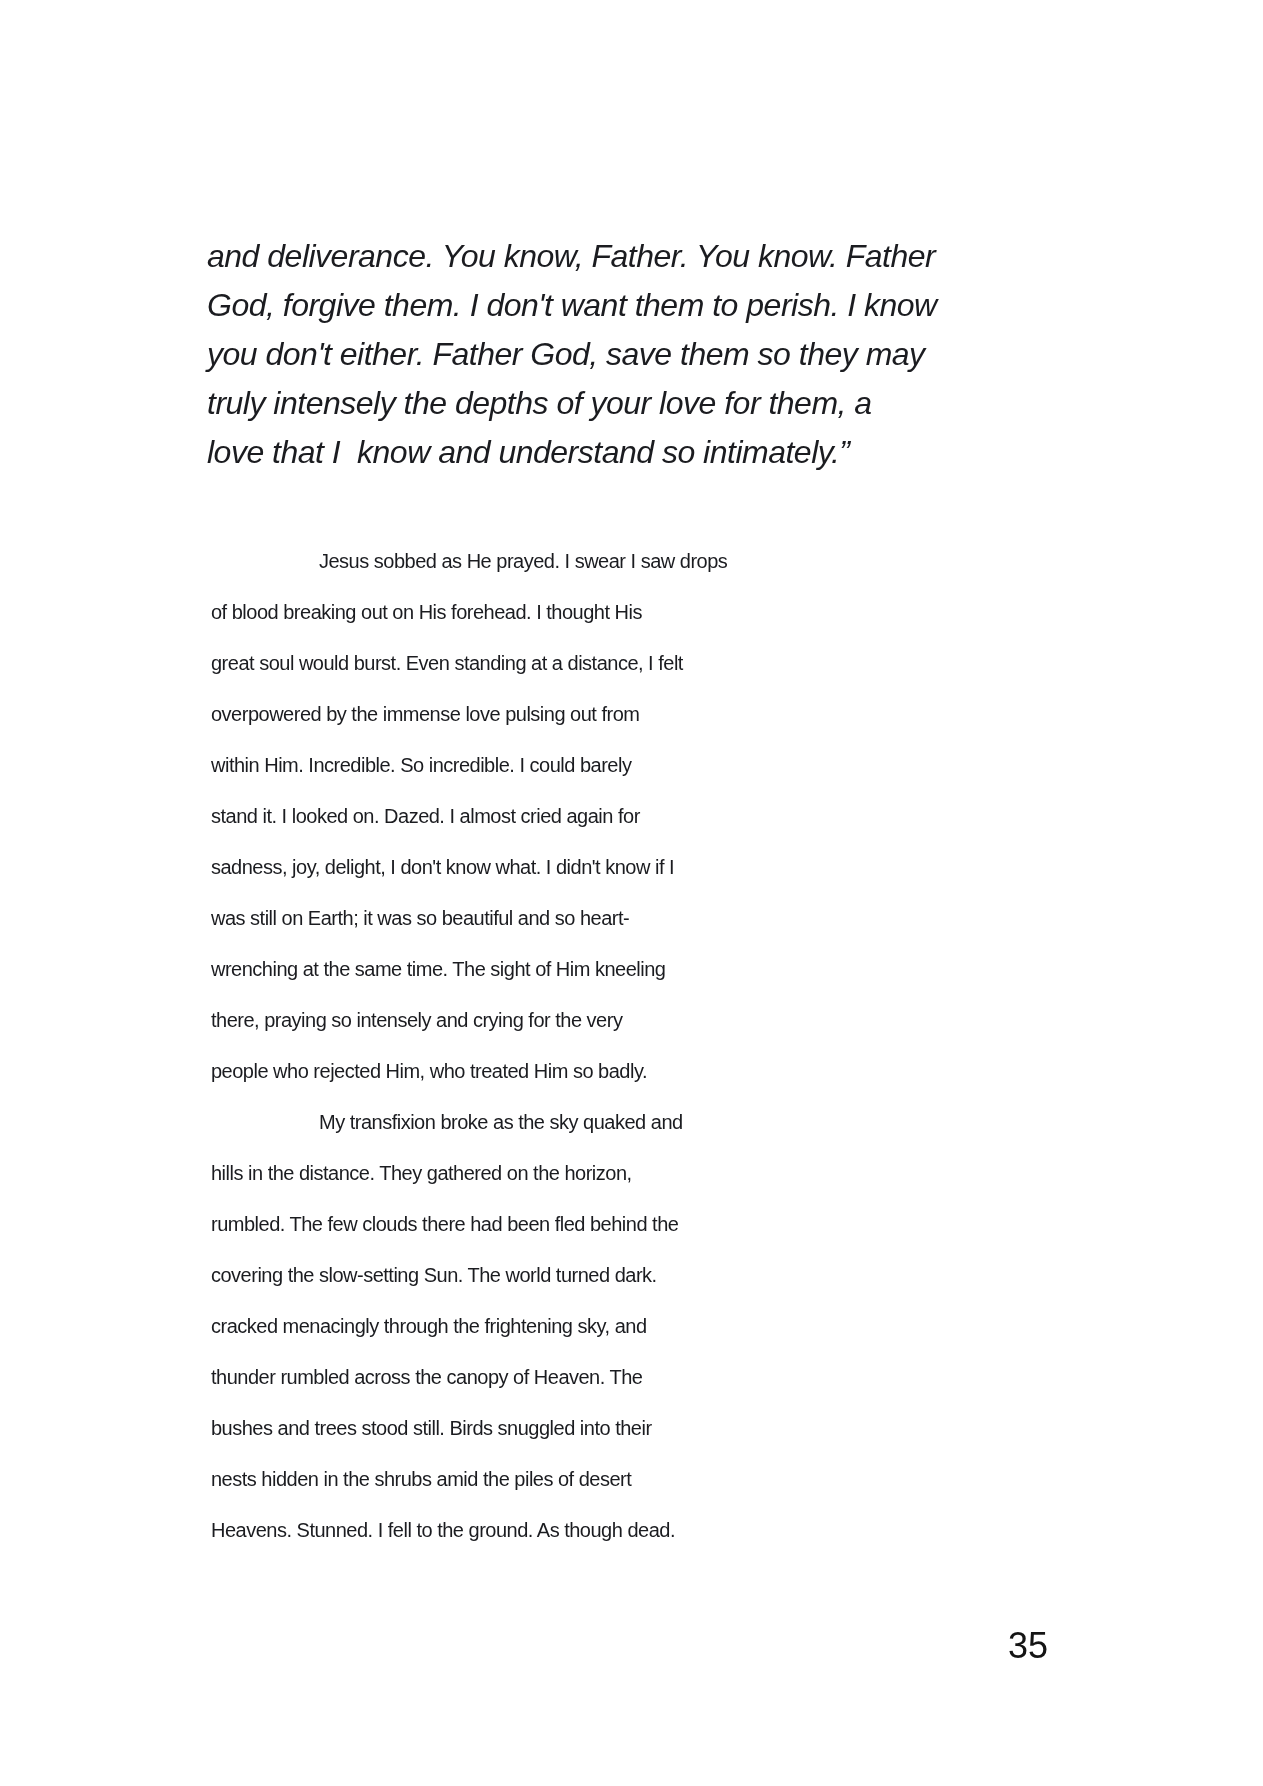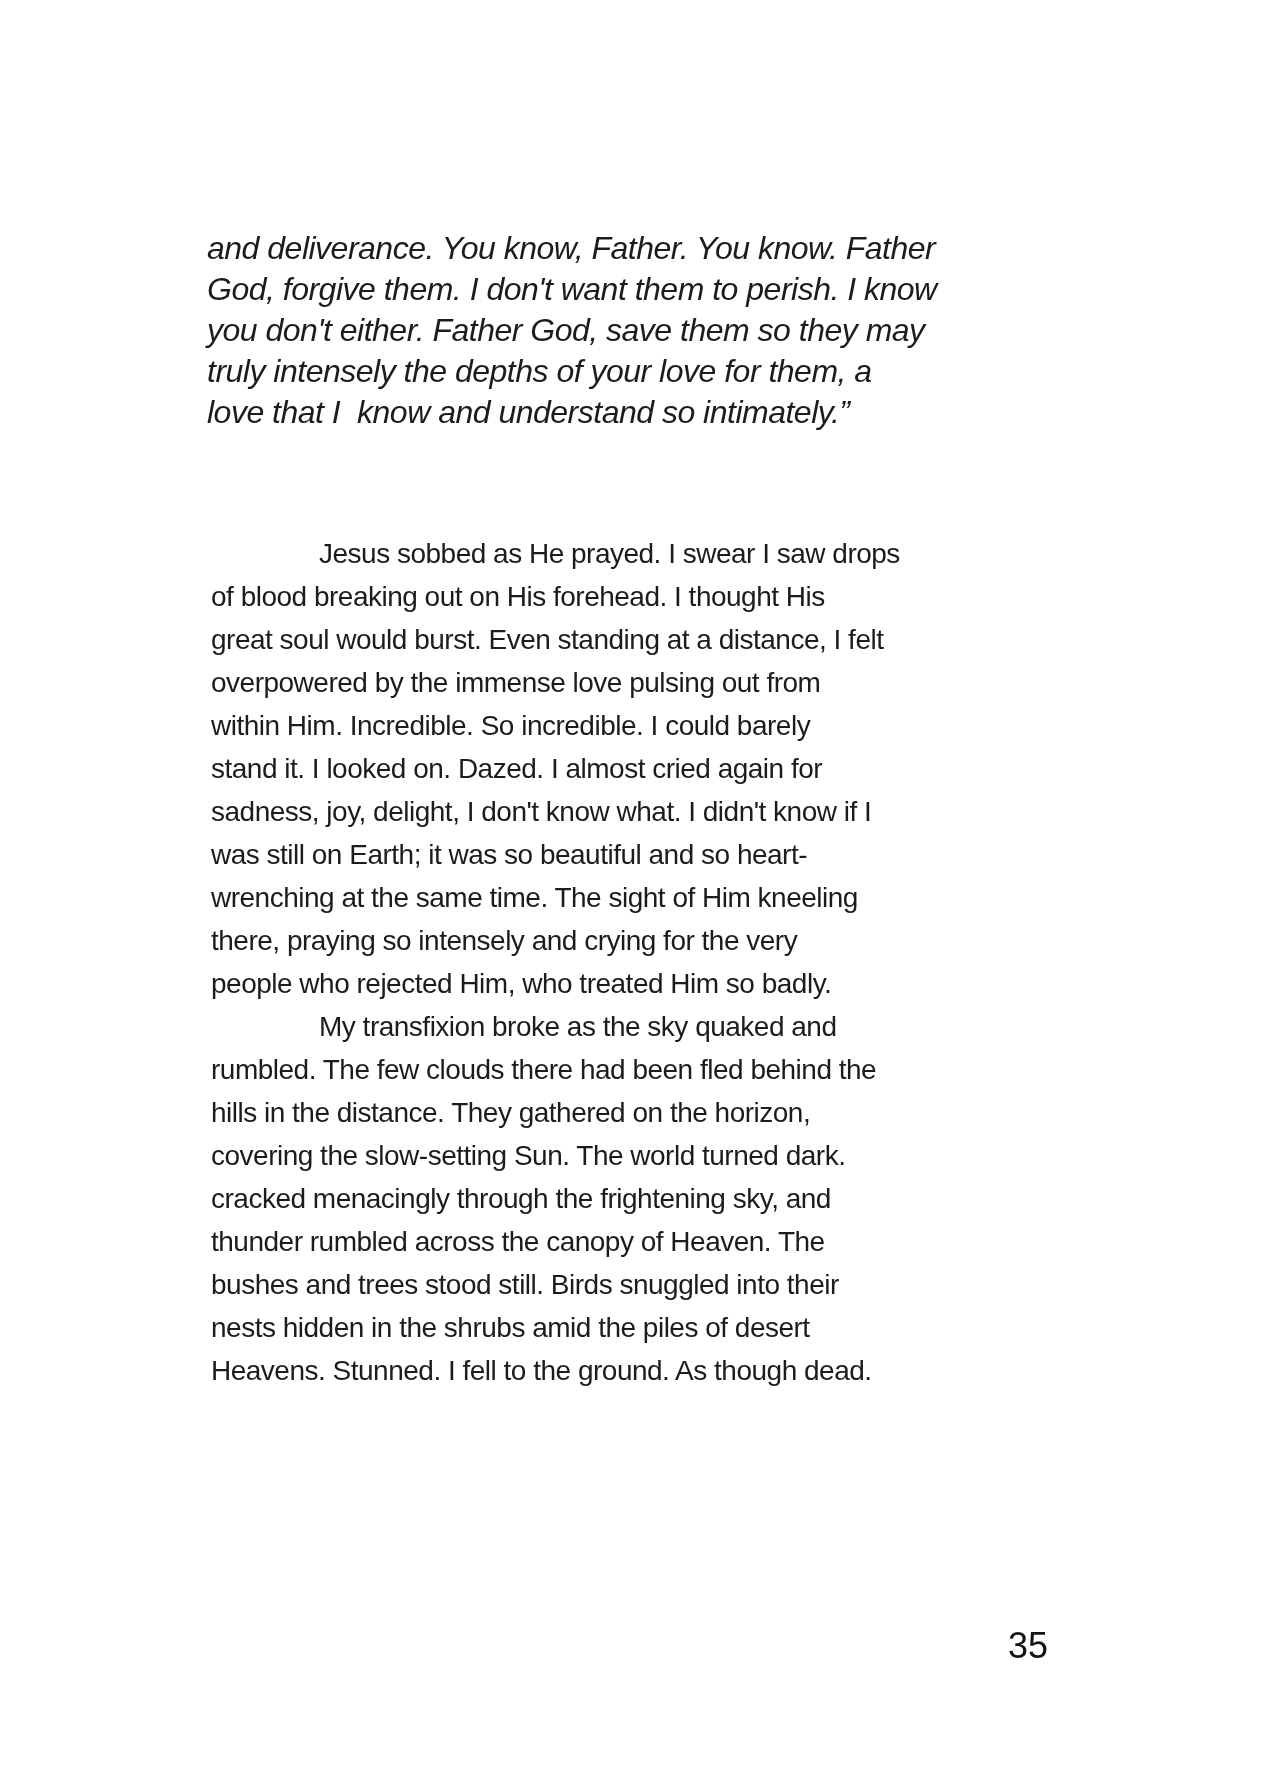--- a/index.html
+++ b/index.html
@@ -24,26 +24,27 @@
     font-size: 32px;
     font-style: italic;
     line-height: 41px;
     letter-spacing: -0.5px;
   }
   .body-block {
     position: absolute;
     left: 211px;
     top: 532px;
     width: 920px;
-    font-size: 28px;
+    font-size: 20px;
     line-height: 43px;
     letter-spacing: -0.5px;
   }
   .line {
     white-space: pre;
+    margin-top: 8px;
   }
   .line.indent {
     padding-left: 108px;
   }
   .page-number {
     position: absolute;
     left: 1008px;
     top: 1626px;
     font-size: 36px;
     line-height: 40px;
@@ -73,22 +74,22 @@
       <div class="line">within Him. Incredible. So incredible. I could barely</div>
       <div class="line">stand it. I looked on. Dazed. I almost cried again for</div>
       <div class="line">sadness, joy, delight, I don't know what. I didn't know if I</div>
       <div class="line">was still on Earth; it was so beautiful and so heart-</div>
       <div class="line">wrenching at the same time. The sight of Him kneeling</div>
       <div class="line">there, praying so intensely and crying for the very</div>
       <div class="line">people who rejected Him, who treated Him so badly.</div>
     </div>
     <div>
       <div class="line indent">My transfixion broke as the sky quaked and</div>
+      <div class="line">hills in the distance. They gathered on the horizon,</div>
       <div class="line">rumbled. The few clouds there had been fled behind the</div>
-      <div class="line">hills in the distance. They gathered on the horizon,</div>
       <div class="line">covering the slow-setting Sun. The world turned dark.</div>
       <div class="line">cracked menacingly through the frightening sky, and</div>
       <div class="line">thunder rumbled across the canopy of Heaven. The</div>
       <div class="line">bushes and trees stood still. Birds snuggled into their</div>
       <div class="line">nests hidden in the shrubs amid the piles of desert</div>
       <div class="line">Heavens. Stunned. I fell to the ground. As though dead.</div>
     </div>
   </div>
 
   <div class="page-number">35</div>

